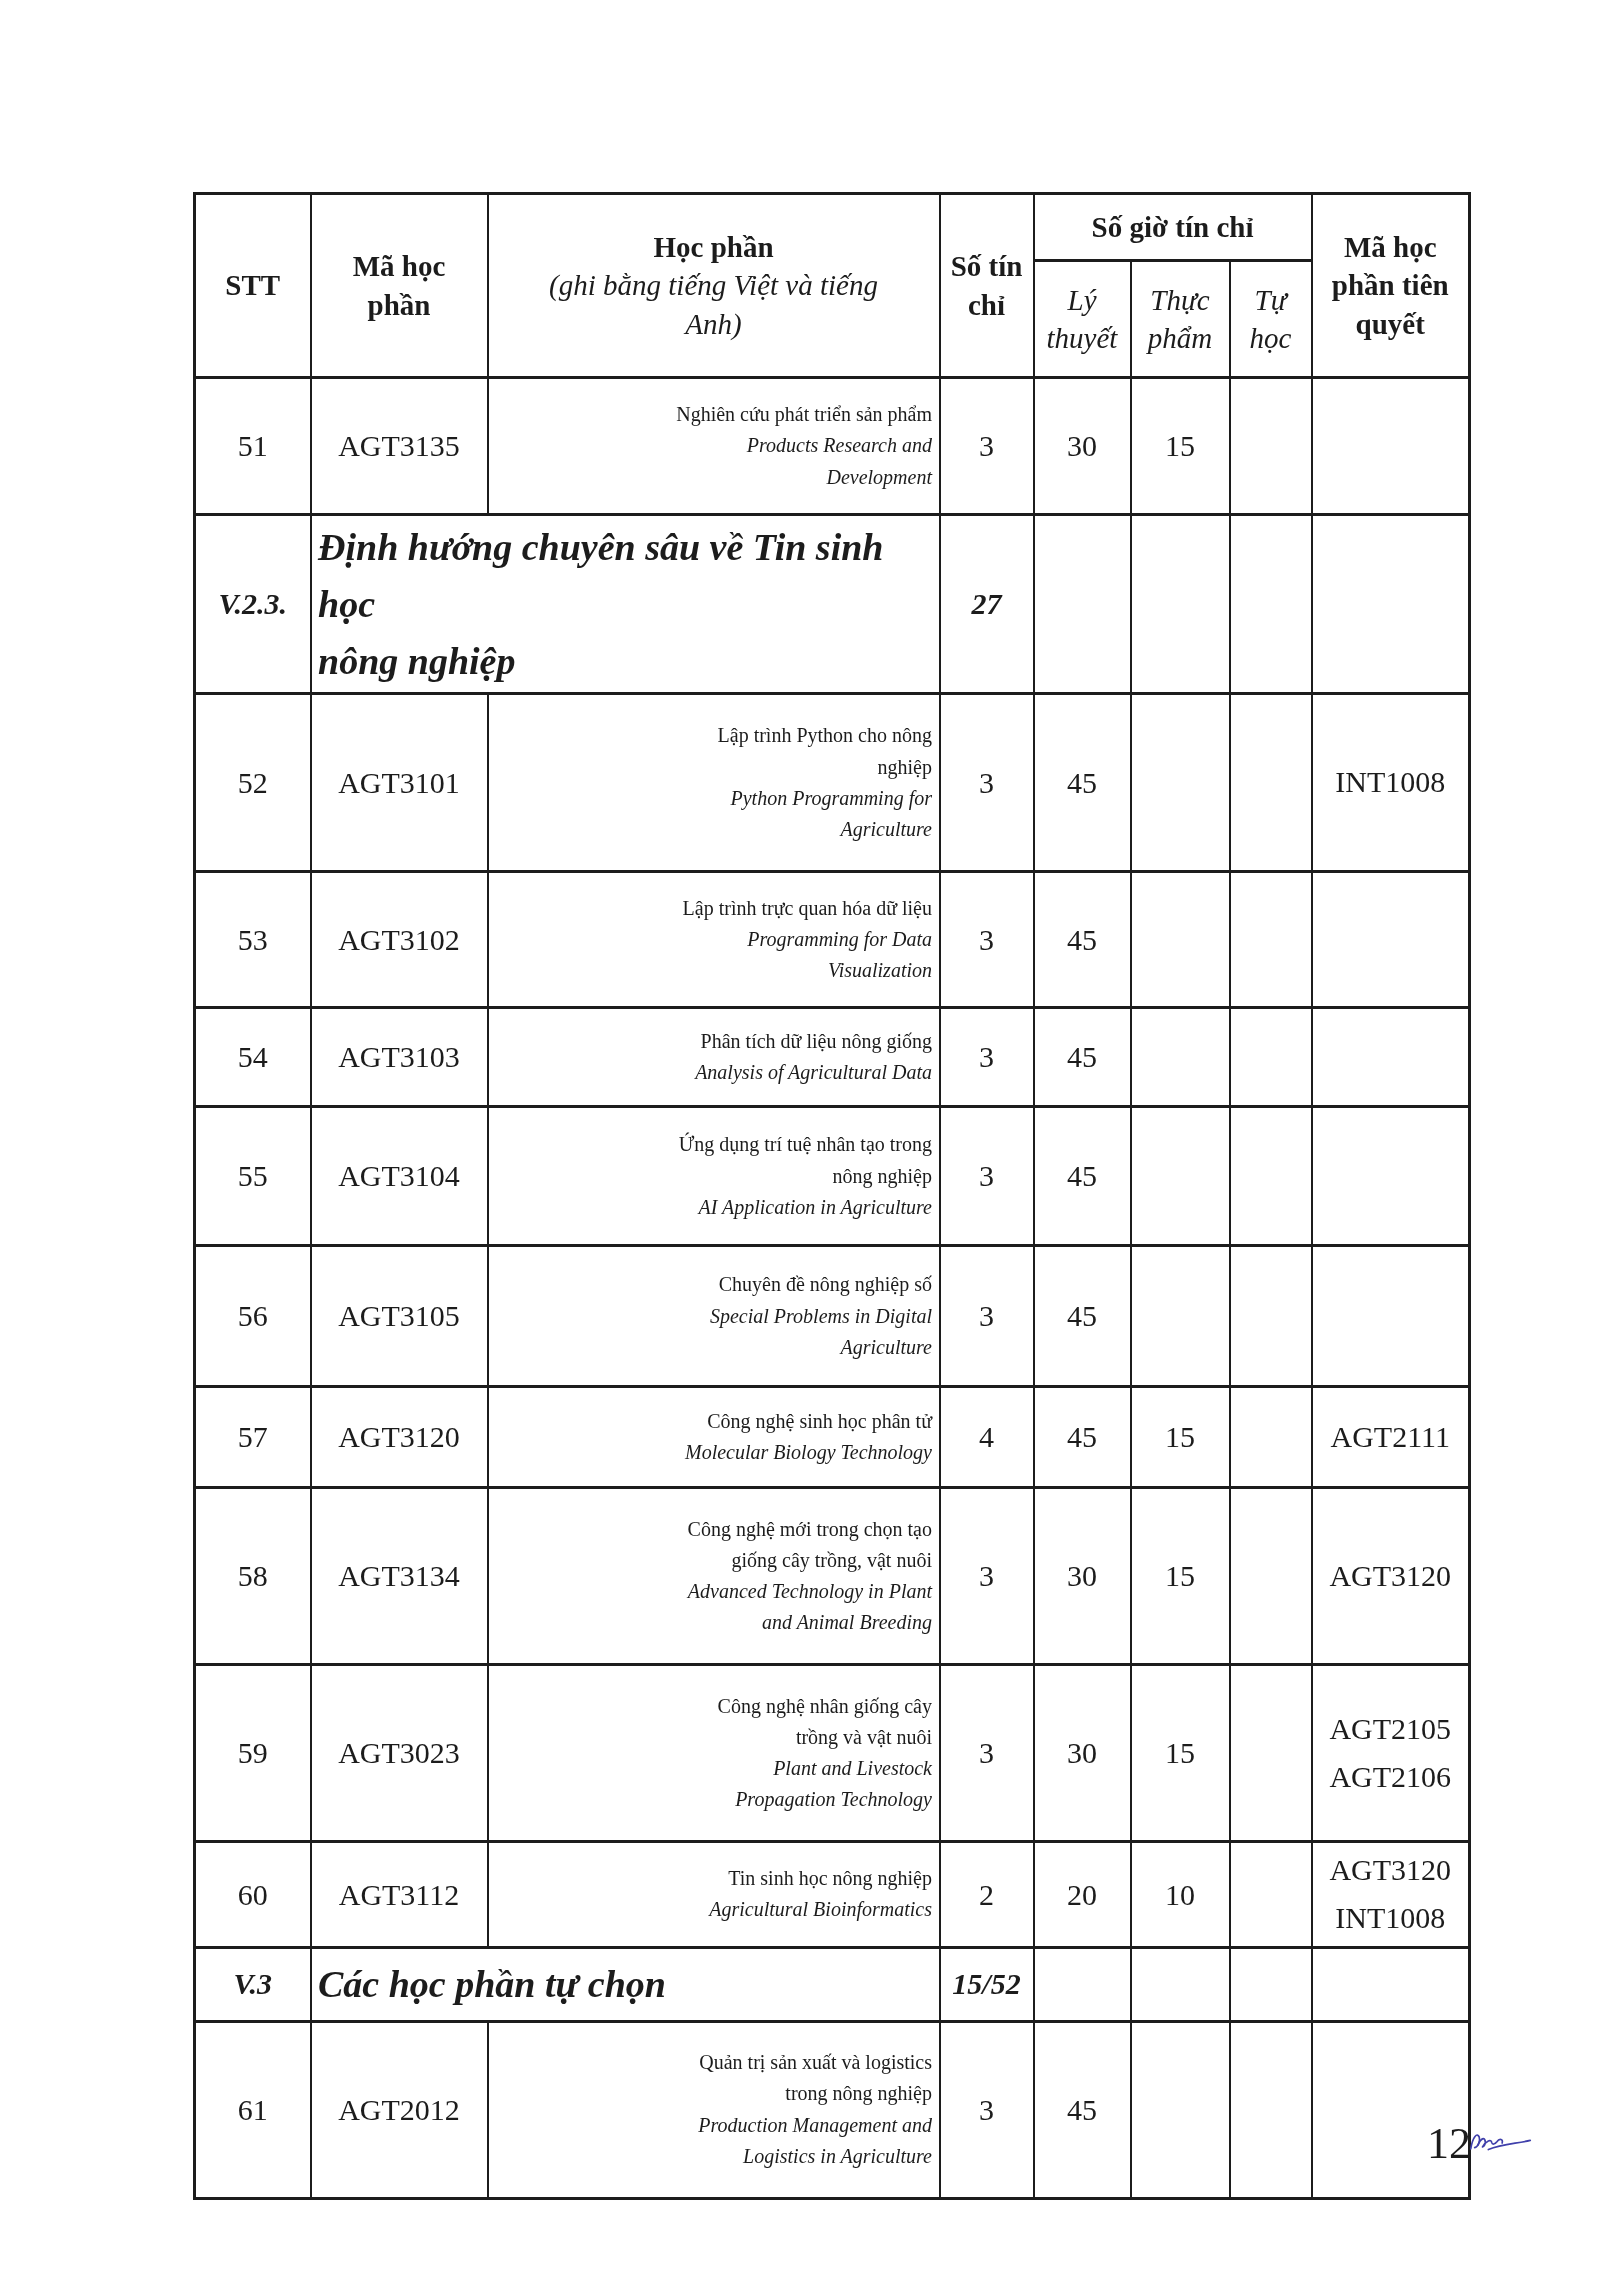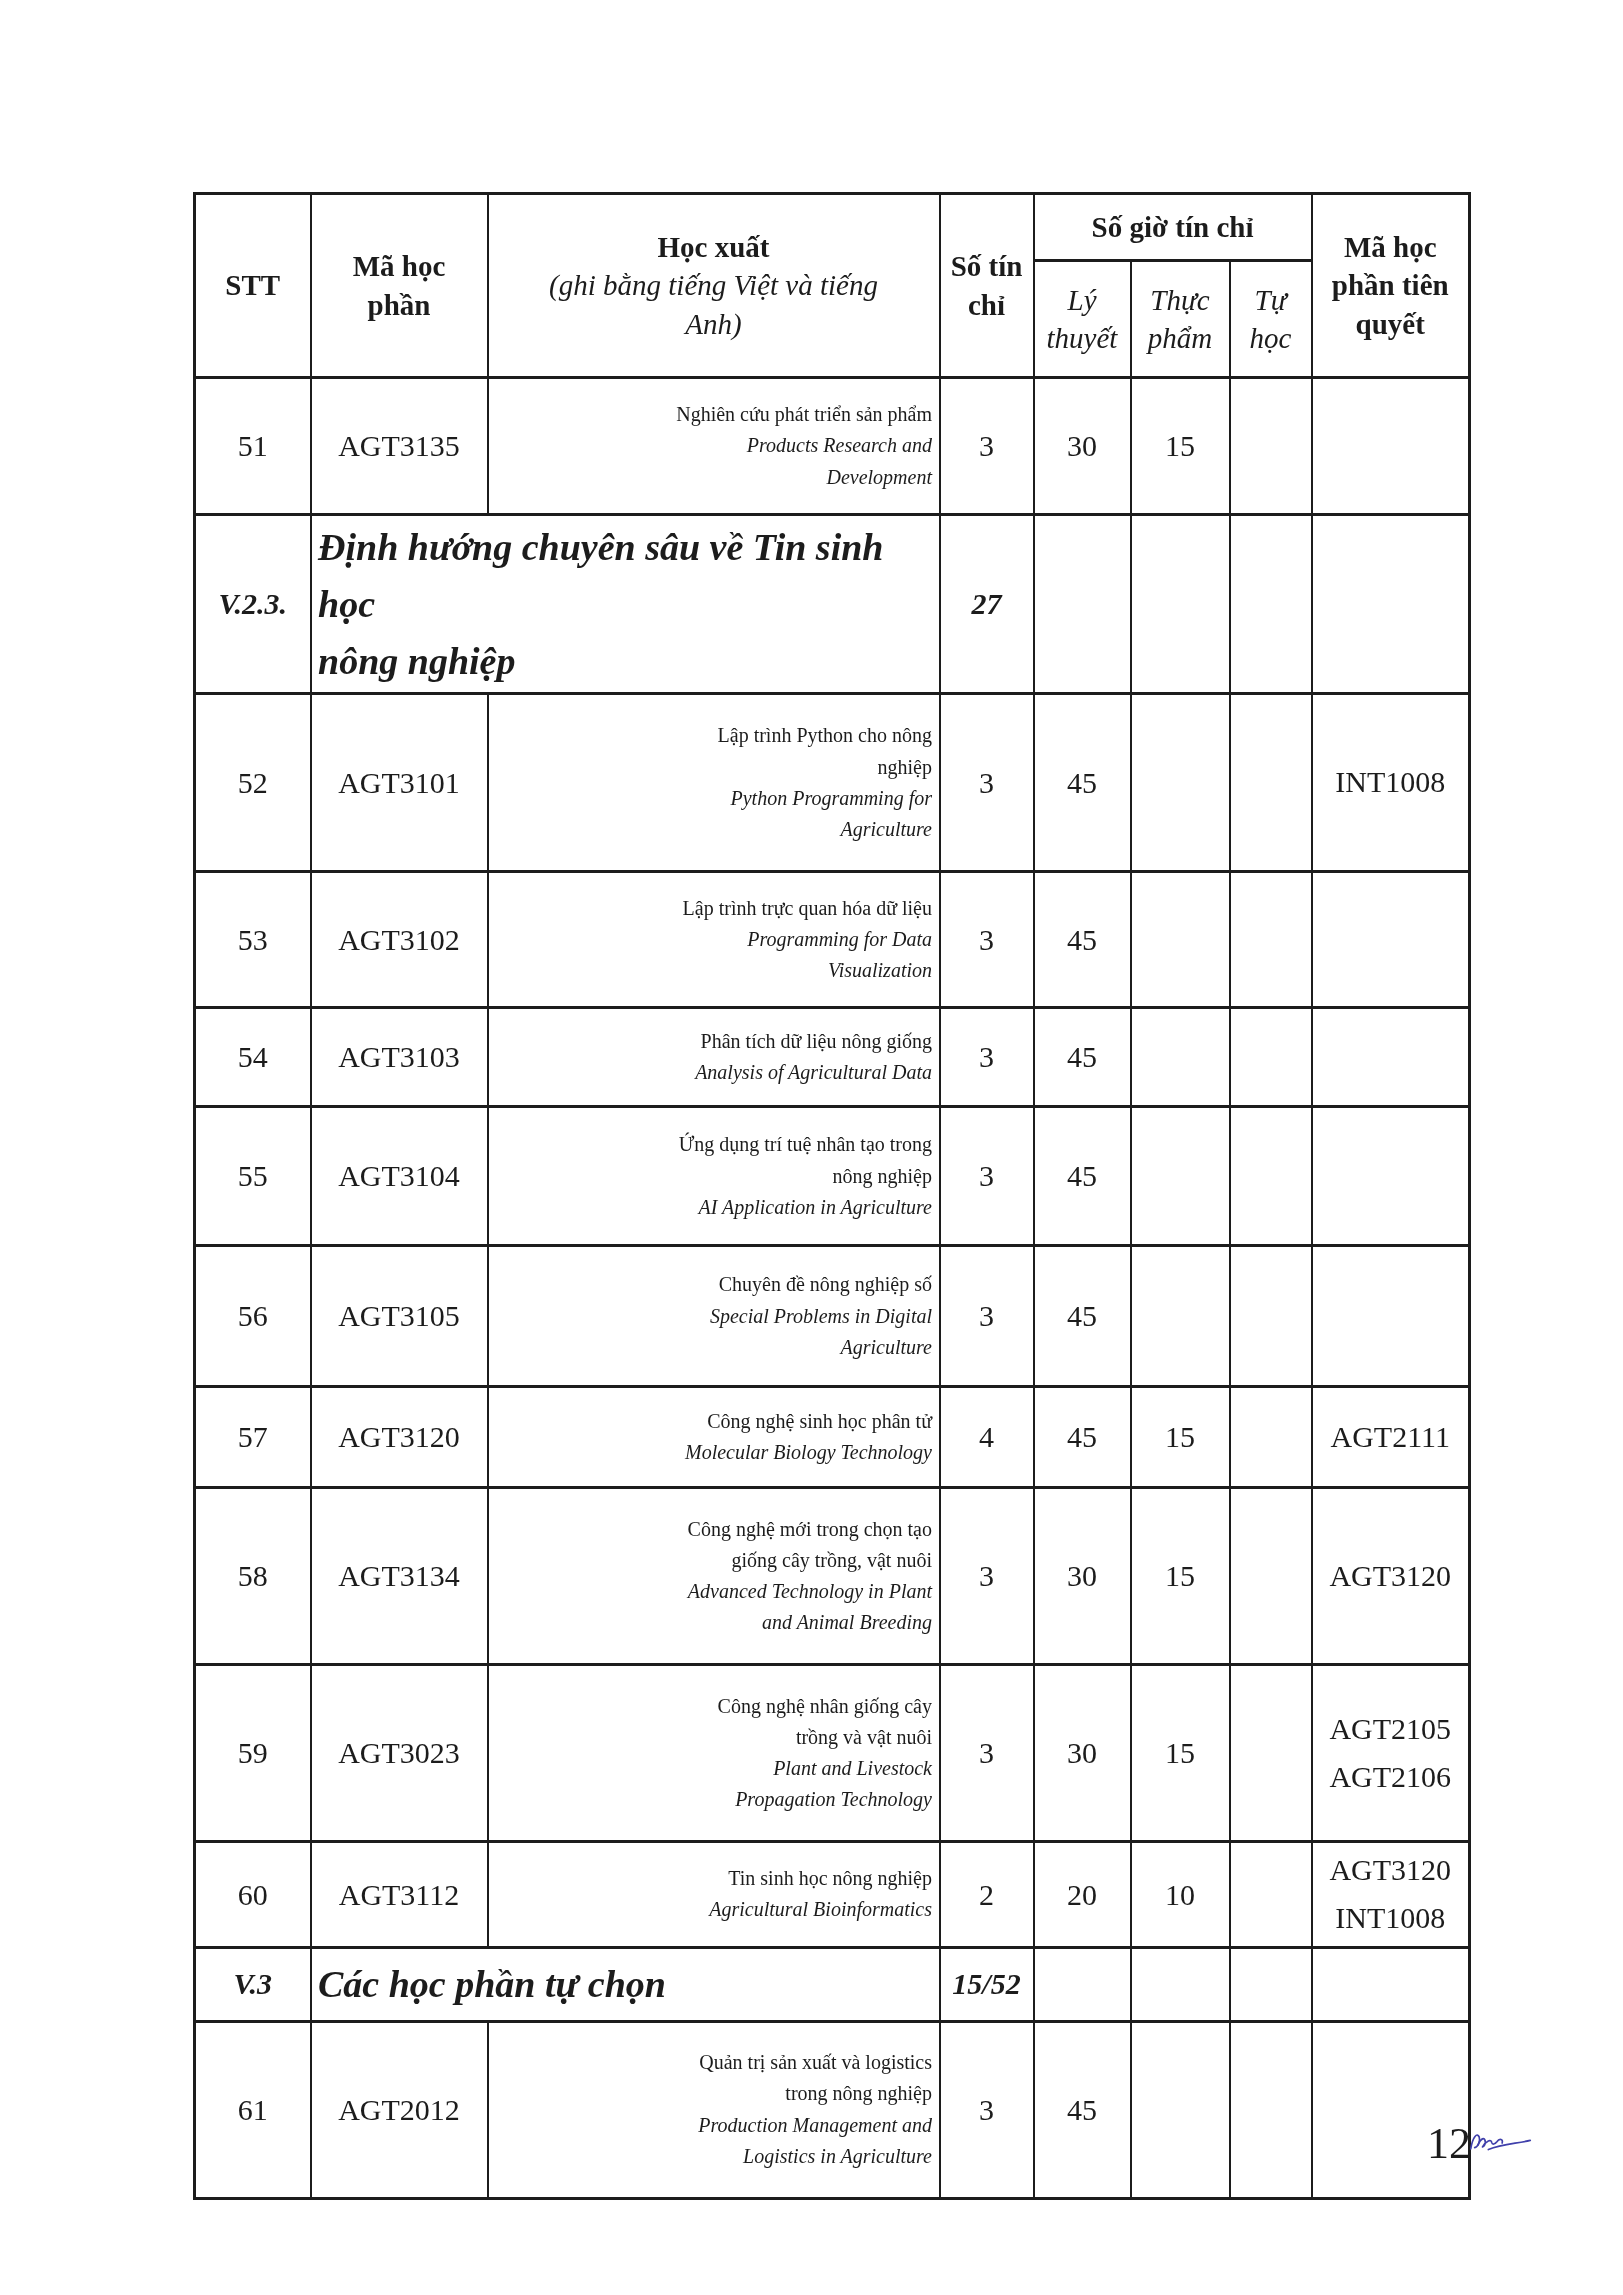--- a/index.html
+++ b/index.html
@@ -117,21 +117,21 @@
       <col style="width:97px">
       <col style="width:99px">
       <col style="width:82px">
       <col style="width:158px">
     </colgroup>
     <thead>
       <tr style="height:67px">
         <th rowspan="2">STT</th>
         <th rowspan="2">Mã học phần</th>
         <th rowspan="2">
-          <div>Học xuất</div>
+          <div>Học phần</div>
           <div class="hp-note">(ghi bằng tiếng Việt và tiếng
 Anh)</div>
         </th>
         <th rowspan="2">Số tín chỉ</th>
         <th colspan="3">Số giờ tín chỉ</th>
         <th rowspan="2">Mã học phần tiên quyết</th>
       </tr>
       <tr style="height:117px">
         <th class="sub">Lý thuyết</th>
         <th class="sub">Thực phẩm</th>

